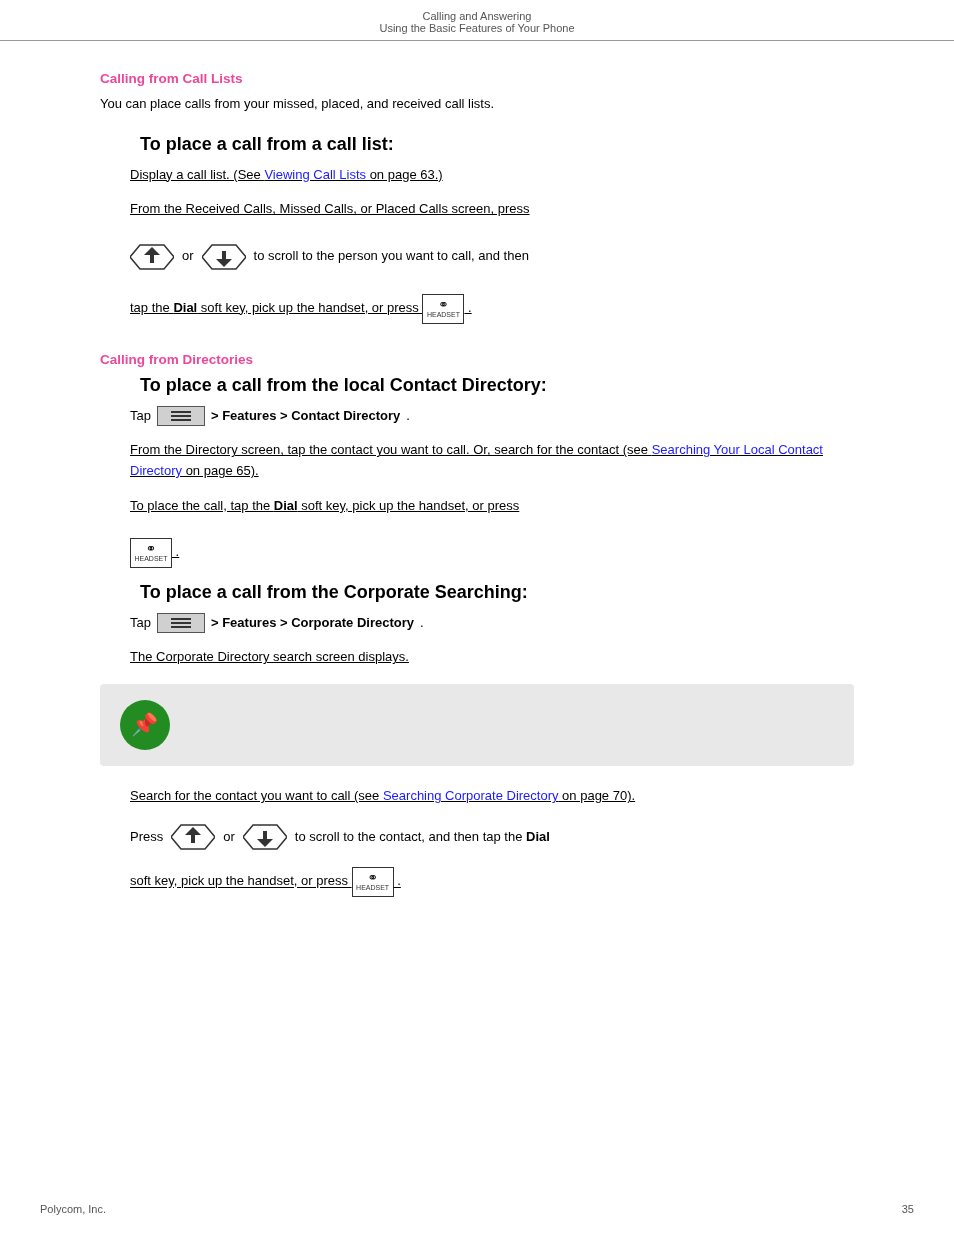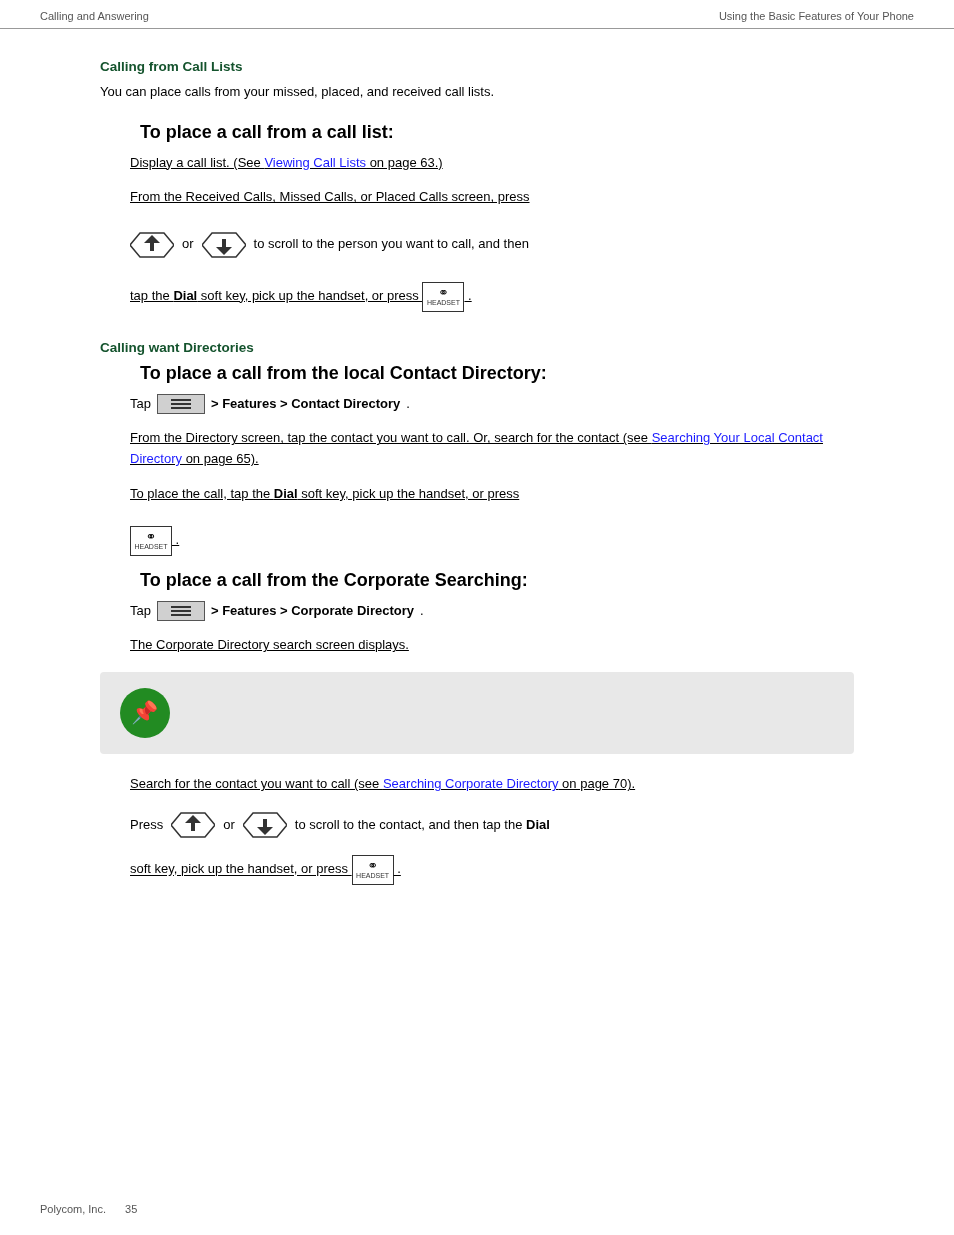--- a/index.html
+++ b/index.html
@@ -14,28 +14,29 @@
     }
 
     .page-header {
       display: flex;
       justify-content: space-between;
       align-items: center;
       padding: 10px 40px 6px 40px;
       border-bottom: 1px solid #999;
       font-size: 11px;
       color: #555;
+      flex-direction: column;
     }
 
     .page-content {
       padding: 30px 100px 60px 100px;
     }
 
     .section-title {
-      color: #14532d;
+      color: #ec4899;
       font-size: 13.5px;
       font-weight: bold;
       margin-bottom: 8px;
     }
 
     .section-intro {
       font-size: 13px;
       margin-bottom: 20px;
       line-height: 1.5;
     }
@@ -116,20 +117,21 @@
       font-size: 13px;
       line-height: 1.5;
     }
 
     .page-footer {
       position: absolute;
       bottom: 20px;
       left: 0;
       right: 0;
       display: flex;
+      justify-content: space-between;
       padding: 0 40px;
       font-size: 11px;
       color: #555;
       gap: 19px;
     }
 
     .menu-icon-img {
       display: inline-flex;
       align-items: center;
       justify-content: center;
@@ -200,21 +202,21 @@
       tap the <strong>Dial</strong> soft key, pick up the handset, or press
       <span class="headset-icon">
         <span class="headset-symbol">⚭</span>
         <span class="headset-label">HEADSET</span>
       </span>
       .
     </div>
   </div>
 
   <div class="section-block">
-    <div class="section-title">Calling want Directories</div>
+    <div class="section-title">Calling from Directories</div>
 
     <div class="subsection-title">To place a call from the local Contact Directory:</div>
 
     <div class="instruction-block">
       <span style="display:inline-flex; align-items:center; gap:6px; flex-wrap:wrap;">
         Tap
         <span class="menu-icon-img">
           <span class="menu-lines">
             <span class="menu-line"></span>
             <span class="menu-line"></span>

